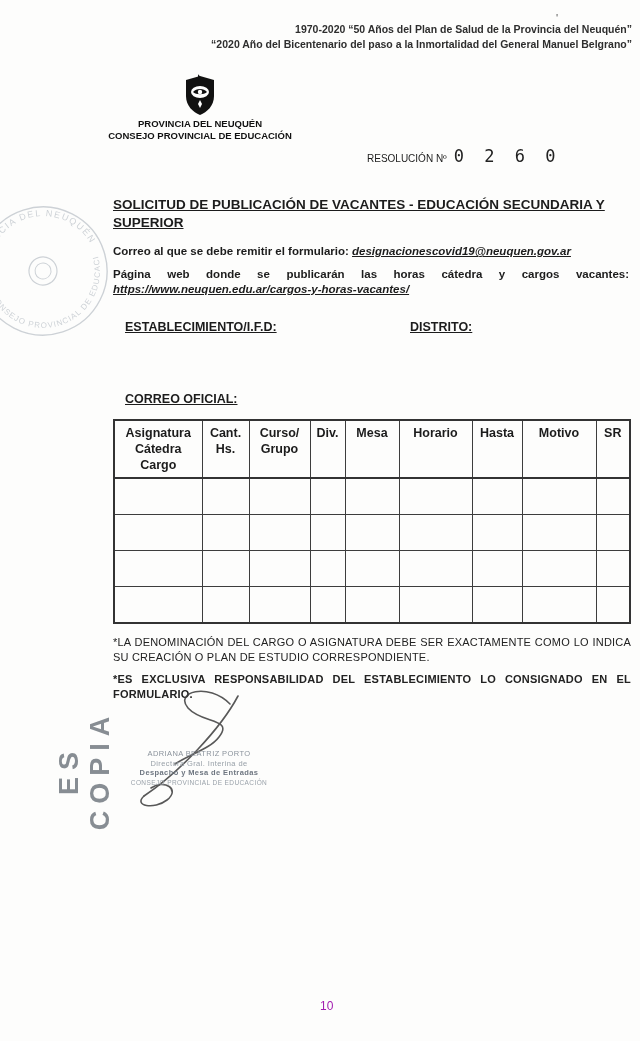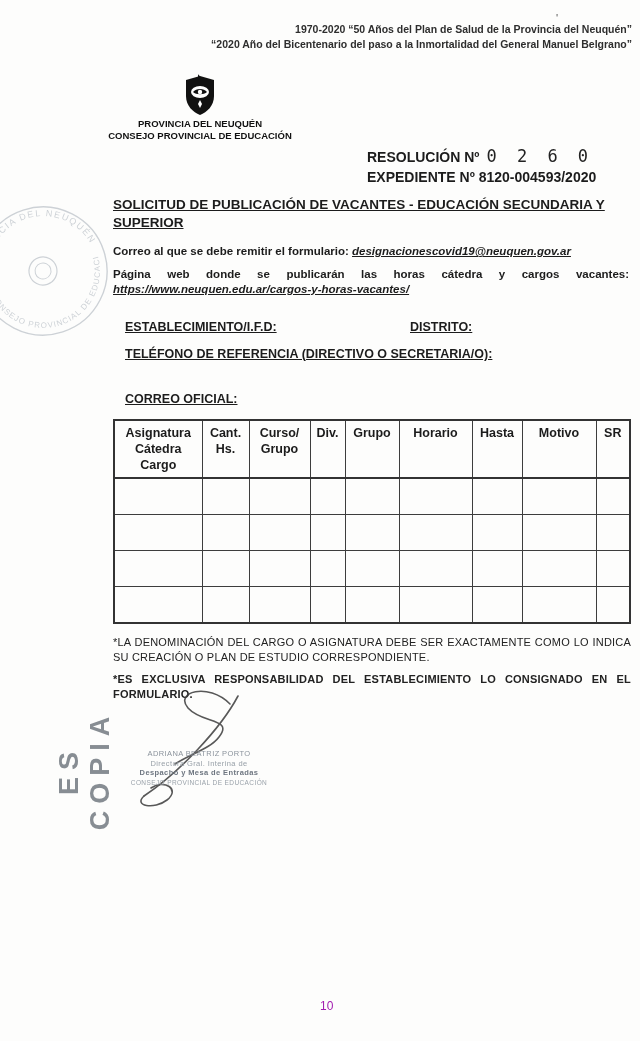--- a/index.html
+++ b/index.html
@@ -12,21 +12,21 @@
   .doc-header{position:absolute;top:22px;right:8px;width:560px;text-align:right;
     font-size:10.5px;line-height:15px;color:#2e2e2e;font-weight:bold;}
   .stray-mark{position:absolute;top:12px;left:556px;font-size:11px;color:#555;}
   
   .letterhead{position:absolute;top:74px;left:100px;width:200px;text-align:center;}
   .letterhead .logo{display:block;margin:0 auto 2px auto;}
   .letterhead .org{font-weight:bold;font-size:9.5px;line-height:12px;color:#111;}
   
   .resolution{position:absolute;top:146px;left:367px;}
   .res-line{display:flex;align-items:baseline;}
-  .res-label{font-weight:bold;font-size:14px;}
+  .res-label{font-weight:normal;font-size:10px;}
   .res-number{font-family:"DejaVu Sans Mono",monospace;font-size:17px;letter-spacing:5px;
     margin-left:7px;color:#222;}
   .expediente{font-weight:bold;font-size:14px;margin-top:3px;}
   
   .round-stamp{position:absolute;top:196px;left:-32px;opacity:.42;transform:rotate(-18deg);}
   .form-title{position:absolute;top:196px;left:113px;width:520px;
     font-weight:bold;font-size:13.5px;line-height:18px;text-decoration:underline;}
   .email-line{position:absolute;top:245px;left:113px;width:516px;
     font-weight:bold;font-size:11.5px;}
   .email-value{font-style:italic;text-decoration:underline;}
@@ -91,21 +91,20 @@
     </svg>
     <div class="org">PROVINCIA DEL NEUQUÉN</div>
     <div class="org">CONSEJO PROVINCIAL DE EDUCACIÓN</div>
   </div>
 
   <div class="resolution">
     <div class="res-line">
       <span class="res-label">RESOLUCIÓN Nº</span>
       <span class="res-number">0 2 6 0</span>
     </div>
-    <div class="expediente">EXPEDIENTE Nº 8120-004593/2020</div>
   </div>
 
   <svg class="round-stamp" width="150" height="150" viewBox="0 0 150 150">
     <defs>
       <path id="arcTop" d="M 20 75 A 55 55 0 0 1 130 75"></path>
       <path id="arcBot" d="M 18 75 A 57 57 0 0 0 132 75"></path>
     </defs>
     <circle cx="75" cy="75" r="64" fill="none" stroke="#8c97a3" stroke-width="1.4"></circle>
     <circle cx="75" cy="75" r="14" fill="none" stroke="#8c97a3" stroke-width="1.2"></circle>
     <circle cx="75" cy="75" r="8" fill="none" stroke="#8c97a3" stroke-width="1"></circle>
@@ -125,23 +124,20 @@
   </div>
 
   <div class="web-block">
     <div class="web-label">Página web donde se publicarán las horas cátedra y cargos vacantes:</div>
     <div class="web-url">https://www.neuquen.edu.ar/cargos-y-horas-vacantes/</div>
   </div>
 
   <div class="field-row fr-1">
     <span class="lbl">ESTABLECIMIENTO/I.F.D:</span>
     <span class="lbl distrito">DISTRITO:</span>
-  </div>
-  <div class="field-row fr-2">
-    <span class="lbl">TELÉFONO DE REFERENCIA (DIRECTIVO O SECRETARIA/O):</span>
   </div>
   <div class="field-row fr-3">
     <span class="lbl">CORREO OFICIAL:</span>
   </div>
 
   <table class="vac-table">
     <colgroup>
       <col style="width:88px">
         <col style="width:47px">
         <col style="width:61px">
@@ -151,21 +147,21 @@
       <col style="width:50px">
         <col style="width:74px">
         <col style="width:34px">
     </colgroup>
     <thead>
       <tr>
           <th>Asignatura Cátedra Cargo</th>
           <th>Cant. Hs.</th>
           <th>Curso/ Grupo</th>
           <th>Div.</th>
-          <th>Grupo</th>
+          <th>Mesa</th>
           <th>Horario</th>
           <th>Hasta</th>
           <th>Motivo</th>
           <th>SR</th>
         </tr>
     </thead>
     <tbody>
         <tr>
           <td></td>
           <td></td>

